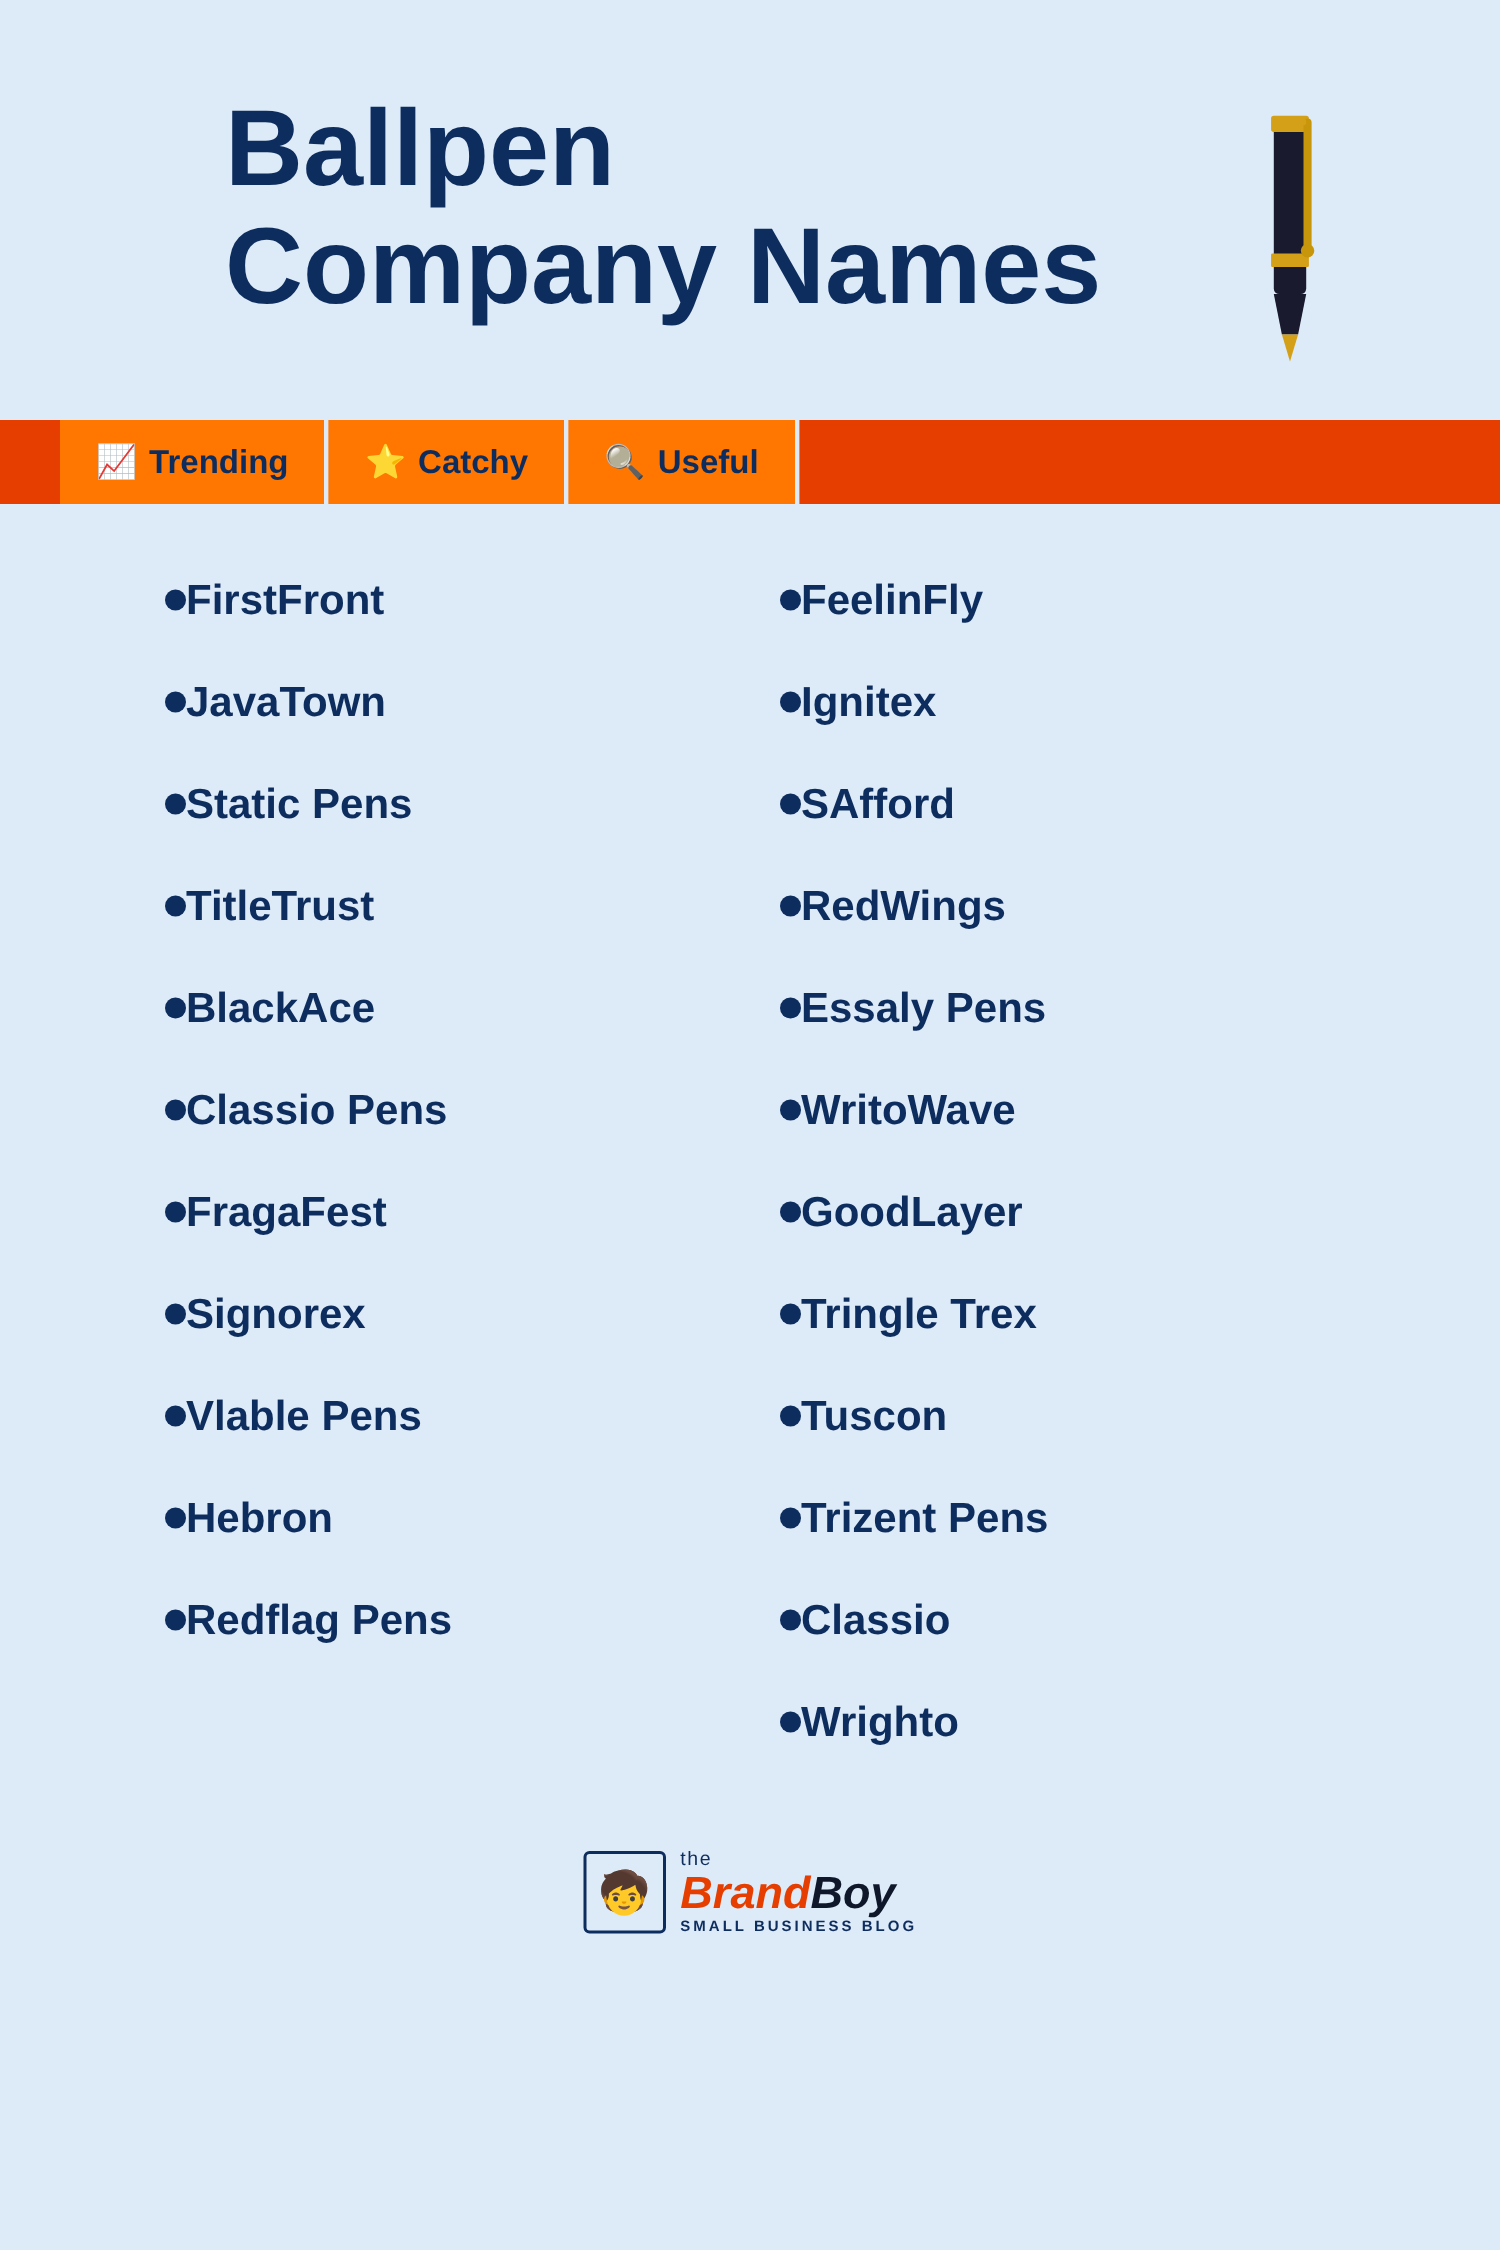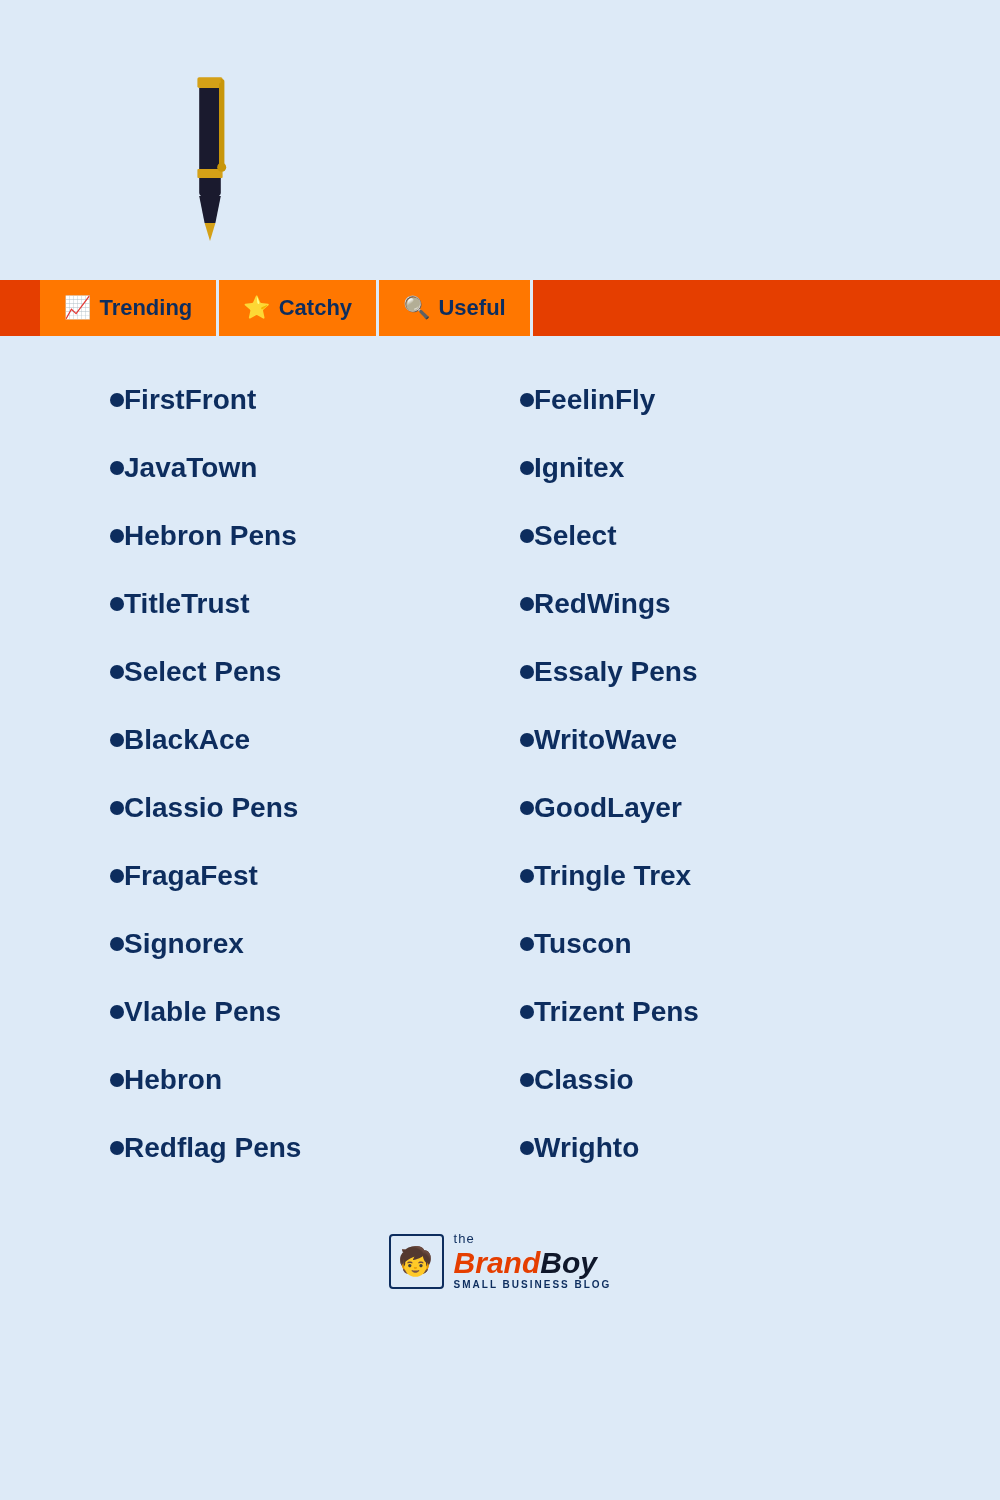--- a/index.html
+++ b/index.html
@@ -173,20 +173,26 @@
     }
 
     .brand-name span {
       color: #e53e00;
     }
   </style>
 </head>
 <body>
 
 <div class="header-section">
+  <div class="title-block">
+    <div class="main-title">
+      <span>Ballpen</span><br>
+      <span>Company Names</span>
+    </div>
+  </div>
   <div class="pen-icon-container">
     <svg class="pen-svg" viewBox="0 0 80 200" xmlns="http://www.w3.org/2000/svg">
 
       <rect x="28" y="10" width="24" height="130" rx="4" fill="#1a1a2e"></rect>
 
       <rect x="26" y="8" width="28" height="12" rx="2" fill="#d4a017"></rect>
 
       <rect x="26" y="110" width="28" height="10" rx="1" fill="#d4a017"></rect>
 
       <rect x="50" y="10" width="6" height="100" rx="3" fill="#c8960a"></rect>
@@ -223,29 +229,25 @@
   <div class="list-item">
         <span class="bullet"></span>
         <span>FirstFront</span>
       </div>
       <div class="list-item">
         <span class="bullet"></span>
         <span>JavaTown</span>
       </div>
       <div class="list-item">
         <span class="bullet"></span>
-        <span>Hebron Pens</span>
+        <span>Static Pens</span>
       </div>
       <div class="list-item">
         <span class="bullet"></span>
         <span>TitleTrust</span>
-      </div>
-      <div class="list-item">
-        <span class="bullet"></span>
-        <span>Select Pens</span>
       </div>
       <div class="list-item">
         <span class="bullet"></span>
         <span>BlackAce</span>
       </div>
       <div class="list-item">
         <span class="bullet"></span>
         <span>Classio Pens</span>
       </div>
       <div class="list-item">
@@ -273,21 +275,21 @@
   <div class="list-item">
         <span class="bullet"></span>
         <span>FeelinFly</span>
       </div>
       <div class="list-item">
         <span class="bullet"></span>
         <span>Ignitex</span>
       </div>
       <div class="list-item">
         <span class="bullet"></span>
-        <span>Select</span>
+        <span>SAfford</span>
       </div>
       <div class="list-item">
         <span class="bullet"></span>
         <span>RedWings</span>
       </div>
       <div class="list-item">
         <span class="bullet"></span>
         <span>Essaly Pens</span>
       </div>
       <div class="list-item">

